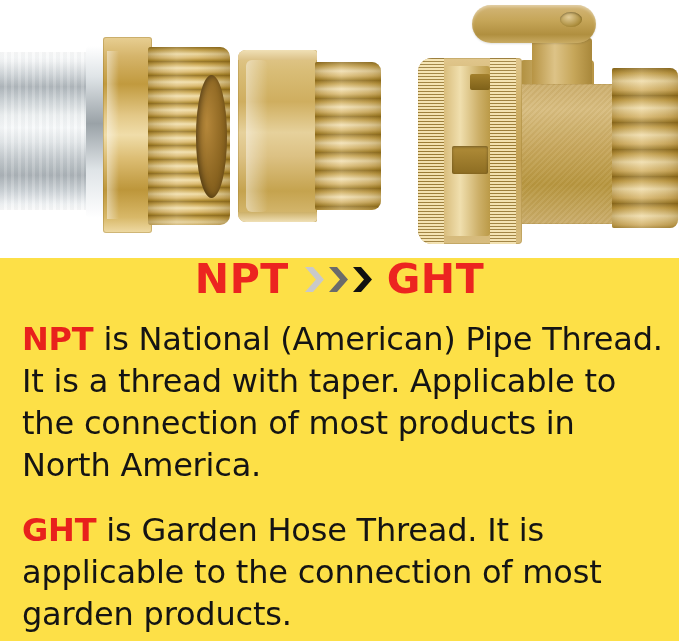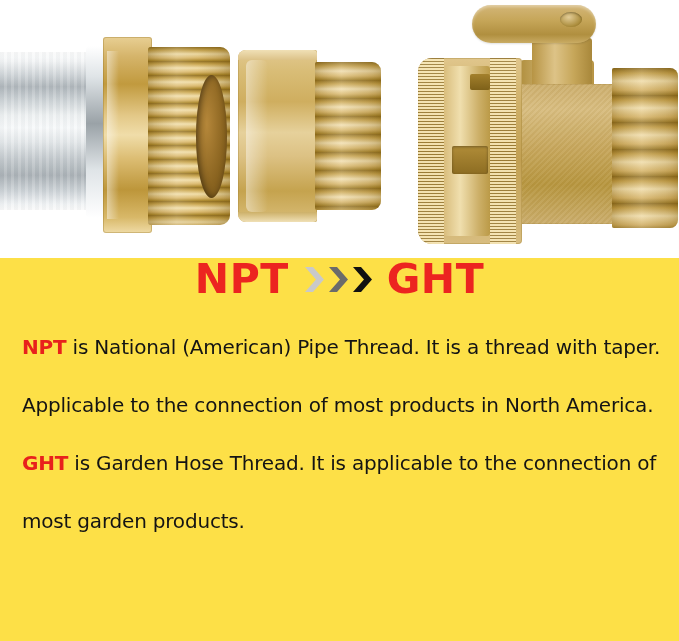--- a/index.html
+++ b/index.html
@@ -198,24 +198,24 @@
   }
   .chev-group{display:flex;align-items:center;gap:2px;margin:0 2px;}
   .chev{width:22px;height:27px;display:block;}
 
   
   .copy{
     position:absolute;left:22px;top:318px;width:648px;
     font-family:"DejaVu Sans","Liberation Sans",sans-serif;
   }
   .para{
-    font-size:20px;line-height:58px;color:#141414;
+    font-size:32px;line-height:42px;color:#141414;
     letter-spacing:-.2px;margin:0;
   }
-  .para + .para{}
+  .para + .para{margin-top:23px;}
   .kw{color:#e8211c;font-weight:700;}
 </style>
 </head>
 <body>
 
 <div class="stage">
 
   <div class="photo-band">
 
     <div>

